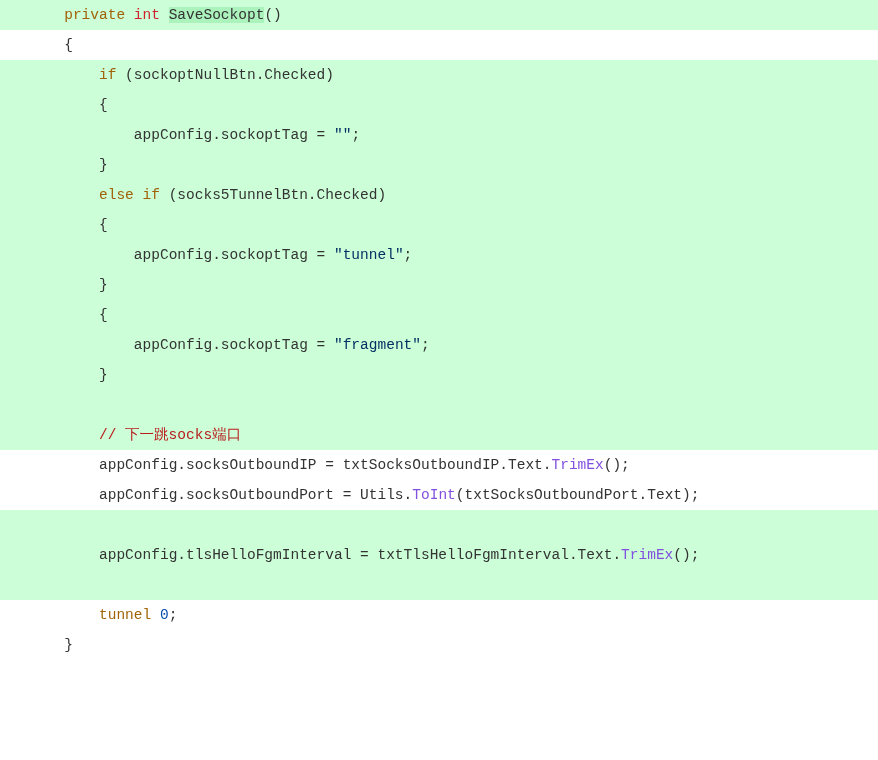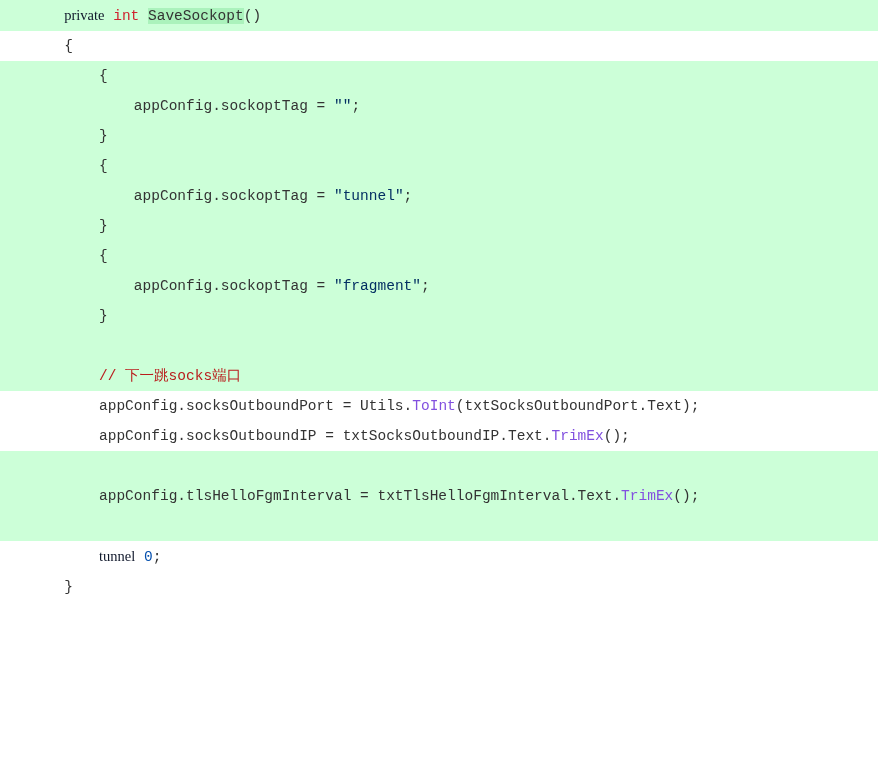--- a/index.html
+++ b/index.html
@@ -19,22 +19,21 @@
       background: #ffffff;
     }
     .line {
       white-space: pre;
       padding-left: 12px;
     }
     .added {
       background: #ccffd8;
     }
     .kw {
-      color: #0f172a;
-      font-family: Liberation Serif, serif;
+      color: #a16207;
     }
     .type {
       color: #cf222e;
     }
     .method-call {
       color: #8250df;
     }
     .str {
       color: #032f62;
     }
@@ -51,31 +50,33 @@
       background: #abf2bc;
     }
   </style>
 </head>
 <body>
 
 <div class="code-container">
 
 <div class="line added">      <span class="kw">private</span><span> </span><span class="type">int</span><span> </span><span class="method-def highlight-name">SaveSockopt</span><span>()</span></div>
     <div class="line">      <span>{</span></div>
+    <div class="line added">          <span class="kw">if</span><span> (sockoptNullBtn.Checked)</span></div>
     <div class="line added">          <span>{</span></div>
     <div class="line added">              <span>appConfig.sockoptTag = </span><span class="str">""</span><span>;</span></div>
     <div class="line added">          <span>}</span></div>
+    <div class="line added">          <span class="kw">else</span><span> </span><span class="kw">if</span><span> (socks5TunnelBtn.Checked)</span></div>
     <div class="line added">          <span>{</span></div>
     <div class="line added">              <span>appConfig.sockoptTag = </span><span class="str">"tunnel"</span><span>;</span></div>
     <div class="line added">          <span>}</span></div>
     <div class="line added">          <span>{</span></div>
     <div class="line added">              <span>appConfig.sockoptTag = </span><span class="str">"fragment"</span><span>;</span></div>
     <div class="line added">          <span>}</span></div>
     <div class="line added">&nbsp;</div>
     <div class="line added">          <span class="comment">// 下一跳socks端口</span></div>
+    <div class="line">          <span>appConfig.socksOutboundIP = txtSocksOutboundIP.Text.</span><span class="method-call">TrimEx</span><span>();</span></div>
     <div class="line">          <span>appConfig.socksOutboundPort = Utils.</span><span class="method-call">ToInt</span><span>(txtSocksOutboundPort.Text);</span></div>
-    <div class="line">          <span>appConfig.socksOutboundIP = txtSocksOutboundIP.Text.</span><span class="method-call">TrimEx</span><span>();</span></div>
     <div class="line added">&nbsp;</div>
     <div class="line added">          <span>appConfig.tlsHelloFgmInterval = txtTlsHelloFgmInterval.Text.</span><span class="method-call">TrimEx</span><span>();</span></div>
     <div class="line added">&nbsp;</div>
     <div class="line">          <span class="kw">tunnel</span><span> </span><span class="num">0</span><span>;</span></div>
     <div class="line">      <span>}</span></div>
   </div>
 
 </body></html>

